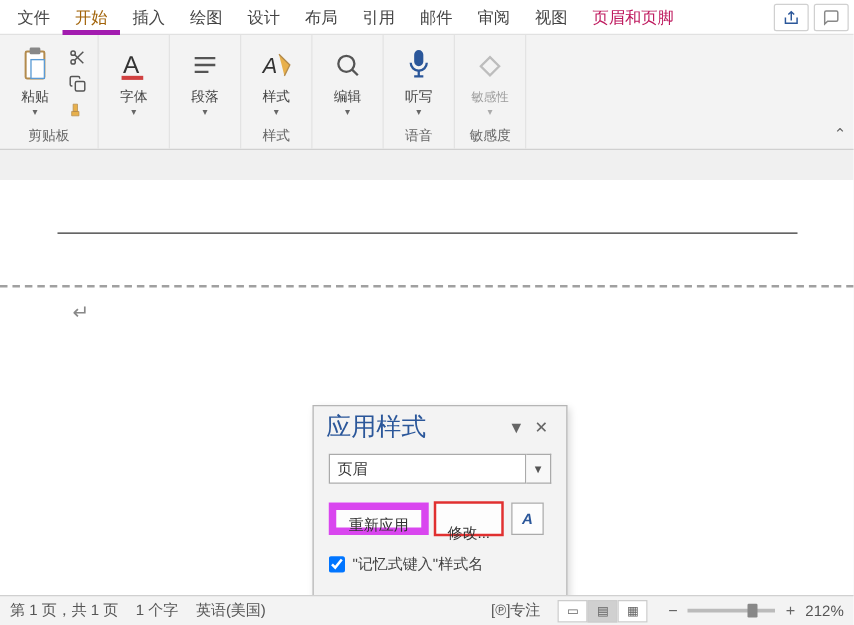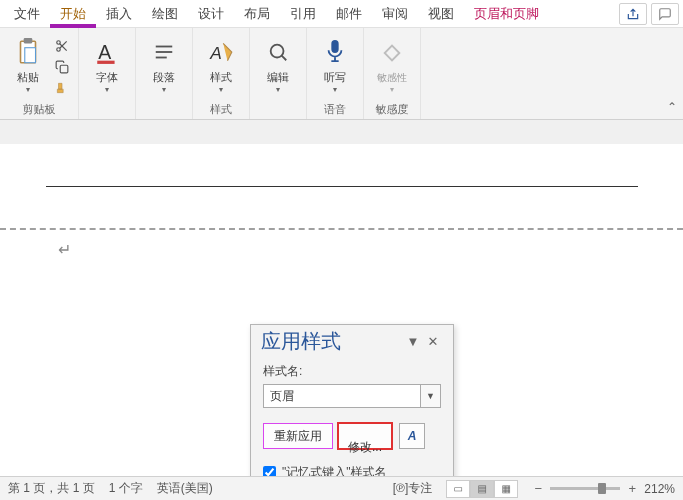--- a/index.html
+++ b/index.html
@@ -37,21 +37,21 @@
 .pane { position: absolute; left: 250px; top: 204px; width: 204px; height: 258px; background: #f3f3f3; border: 1px solid #b5b5b5; box-shadow: 2px 2px 6px rgba(0,0,0,.15); }
 .pane-header { display: flex; align-items: center; height: 32px; padding: 0 10px; }
 .pane-title { font-size: 20px; color: #2b579a; flex: 1; }
 .pane-ctrl { width: 20px; text-align: center; color: #666; cursor: pointer; font-size: 13px; }
 .pane-body { padding: 6px 12px; }
 .field-label { font-size: 12px; color: #444; margin-bottom: 4px; }
 .combo { display: flex; height: 24px; margin-bottom: 14px; }
 .combo-input { flex: 1; border: 1px solid #aaa; background: #fff; padding: 0 6px; font-size: 12px; line-height: 22px; }
 .combo-btn { width: 20px; border: 1px solid #aaa; border-left: none; background: #f8f8f8; display: flex; align-items: center; justify-content: center; font-size: 9px; color: #555; cursor: pointer; }
 .btn-row { display: flex; gap: 0; margin-bottom: 14px; align-items: center; }
-.btn { height: 26px; padding: 0 10px; border: 1px solid #d946ef; background: #fdfdfd; font-size: 12px; cursor: pointer; line-height: 24px; }
+.btn { height: 26px; padding: 0 10px; border: 6px solid #d946ef; background: #fdfdfd; font-size: 12px; cursor: pointer; line-height: 24px; }
 .btn.highlight { border: 2px solid #e03030; padding: 12px 9px; line-height: 22px; margin-left: 4px; }
 .tiny-btn { width: 26px; height: 26px; border: 1px solid #aaa; background: #fdfdfd; margin-left: 6px; display: flex; align-items: center; justify-content: center; cursor: pointer; color: #2b579a; font-style: italic; font-weight: bold; font-size: 12px; }
 .check-row { display: flex; align-items: center; gap: 6px; font-size: 12px; color: #444; }
 .check-row input { width: 13px; height: 13px; }
 
 
 .status { position: absolute; left: 0; bottom: 0; width: 683px; height: 24px; background: #f3f3f3; border-top: 1px solid #d0d0d0; display: flex; align-items: center; padding: 0 8px; font-size: 12px; color: #555; gap: 14px; }
 .status .spacer { flex: 1; }
 .view-btns { display: flex; gap: 0; }
 .view-btn { width: 24px; height: 18px; border: 1px solid #ccc; display: flex; align-items: center; justify-content: center; background: #fff; cursor: pointer; font-size: 10px; color: #666; }
@@ -233,21 +233,20 @@
   <div class="header-dash"></div>
   <div class="return-mark">↵</div>
 
   <div class="pane">
     <div class="pane-header">
       <div class="pane-title">应用样式</div>
       <div class="pane-ctrl">▼</div>
       <div class="pane-ctrl">✕</div>
     </div>
     <div class="pane-body">
-      <div class="field-label">样式名:</div>
       <div class="combo">
         <div class="combo-input">页眉</div>
         <div class="combo-btn">▼</div>
       </div>
       <div class="btn-row">
         <div class="btn">重新应用</div>
         <div class="btn highlight">修改...</div>
         <div class="tiny-btn">A</div>
       </div>
       <label class="check-row">

